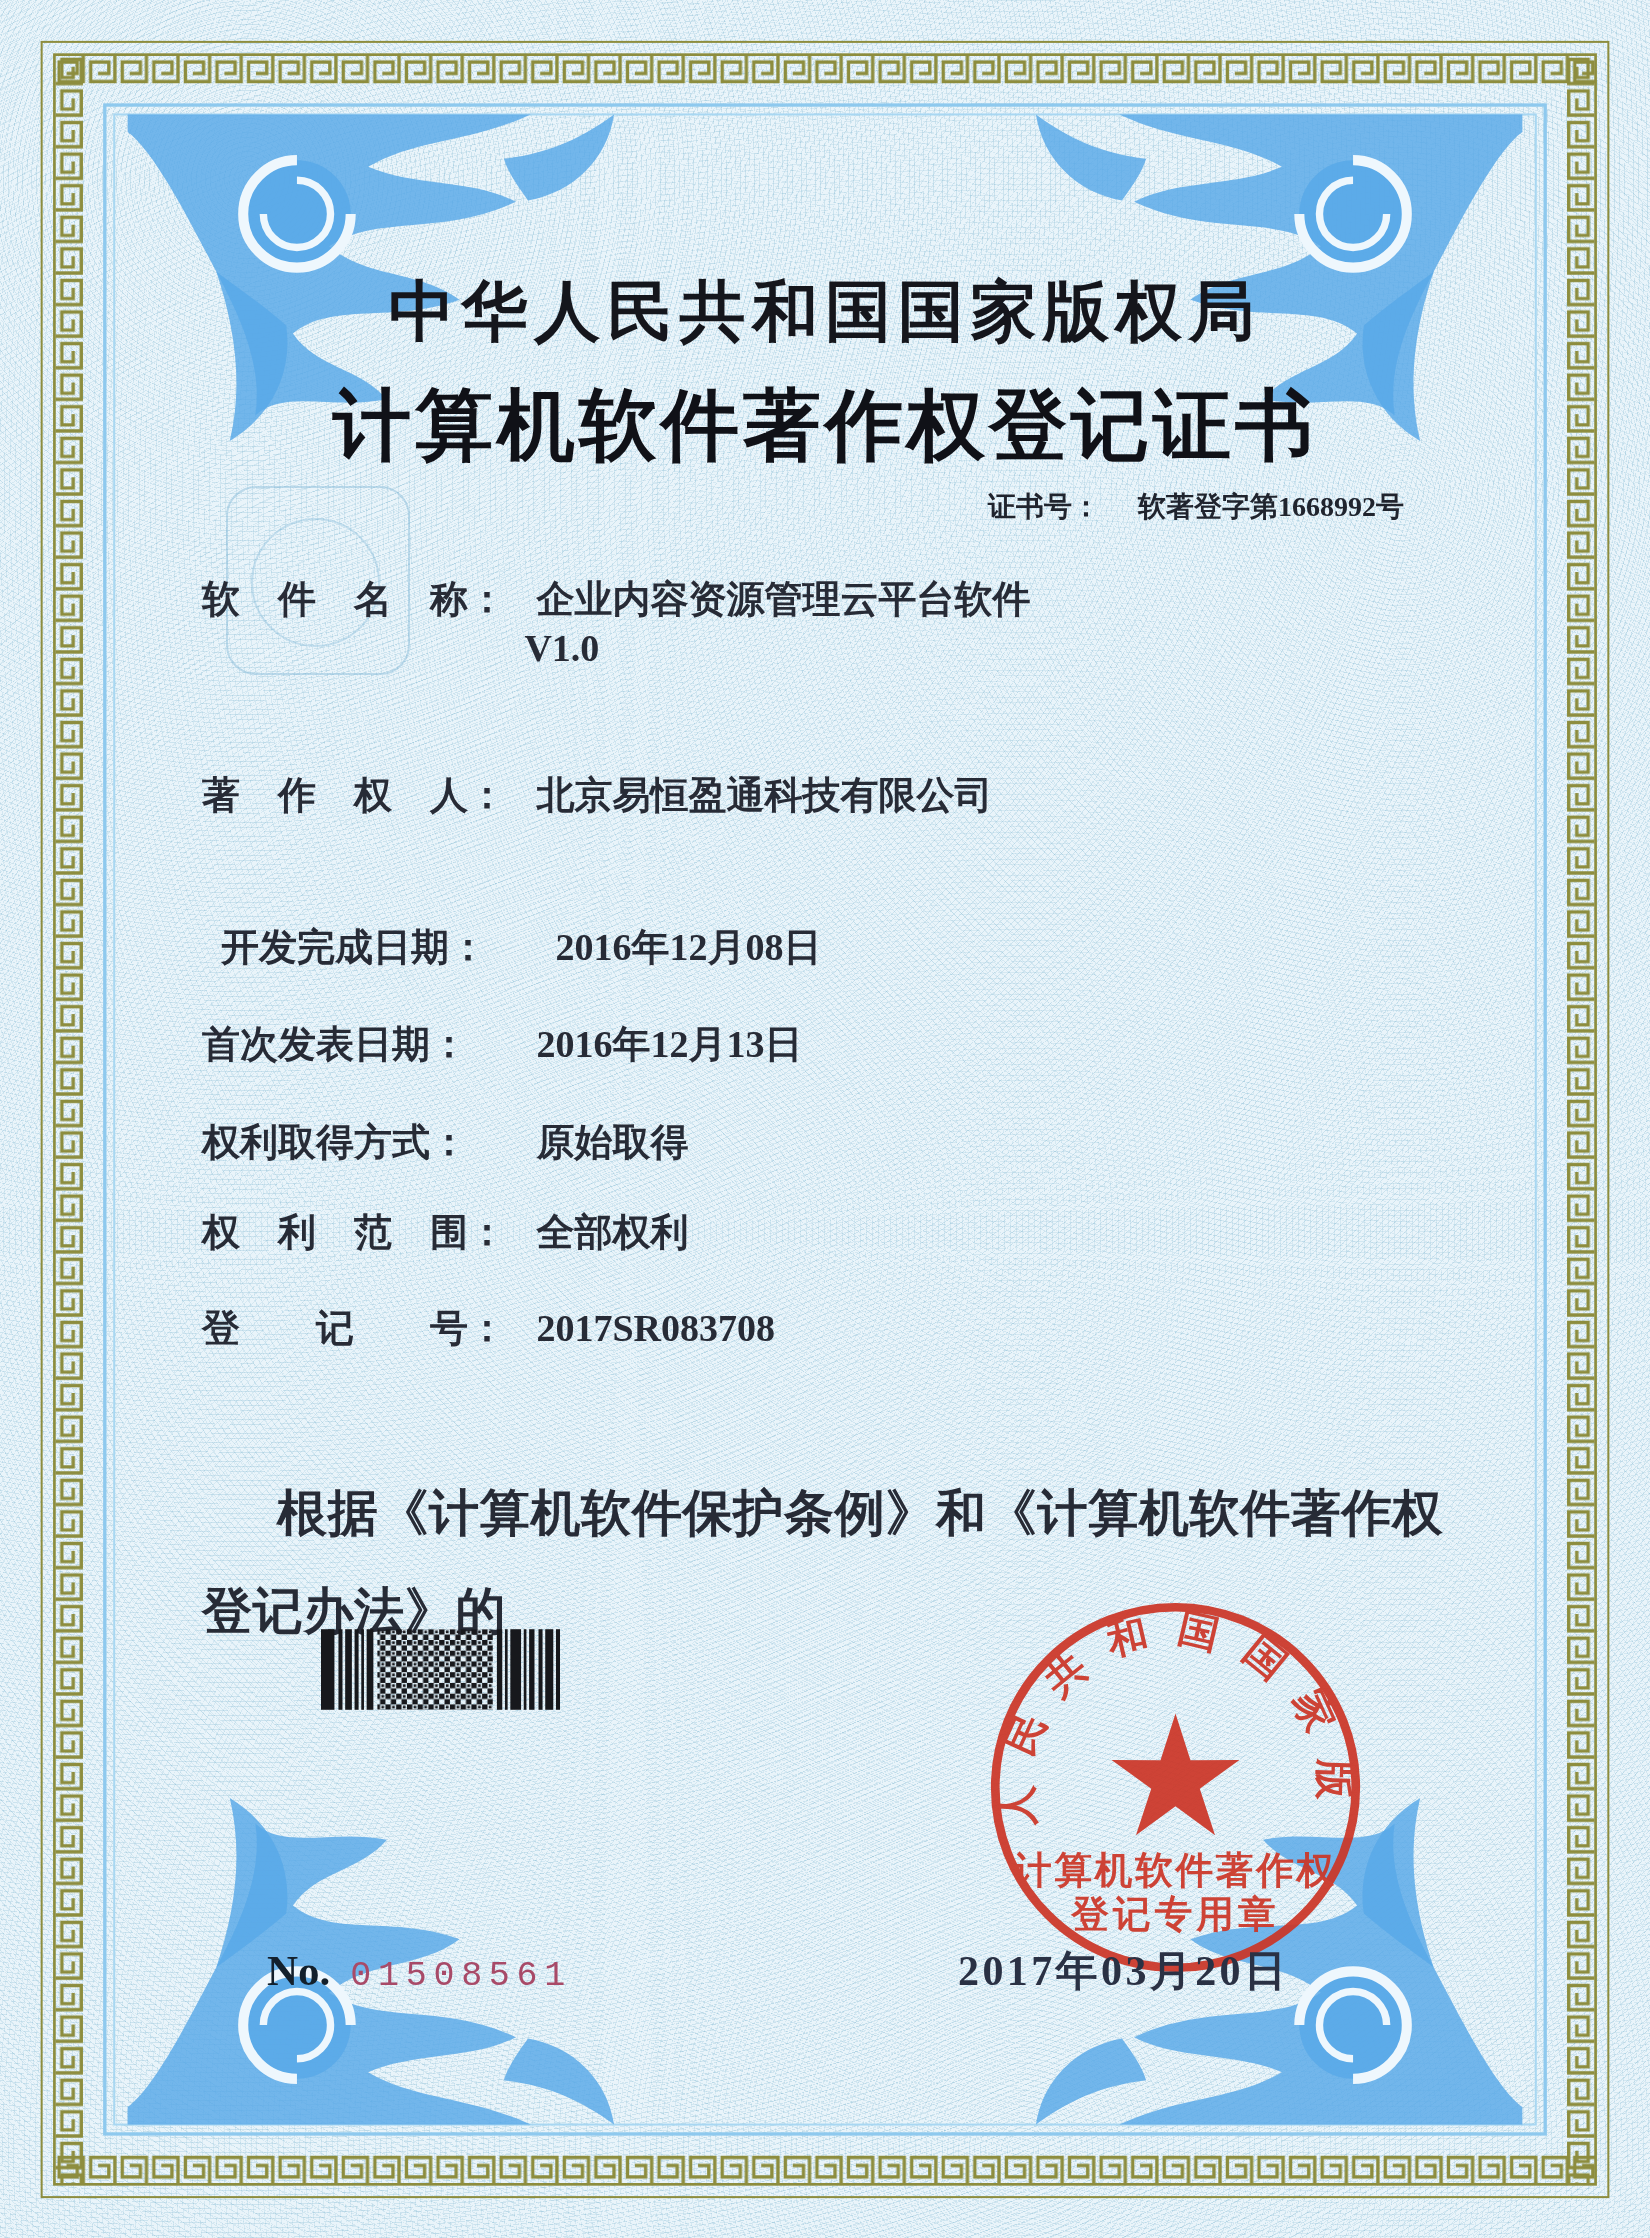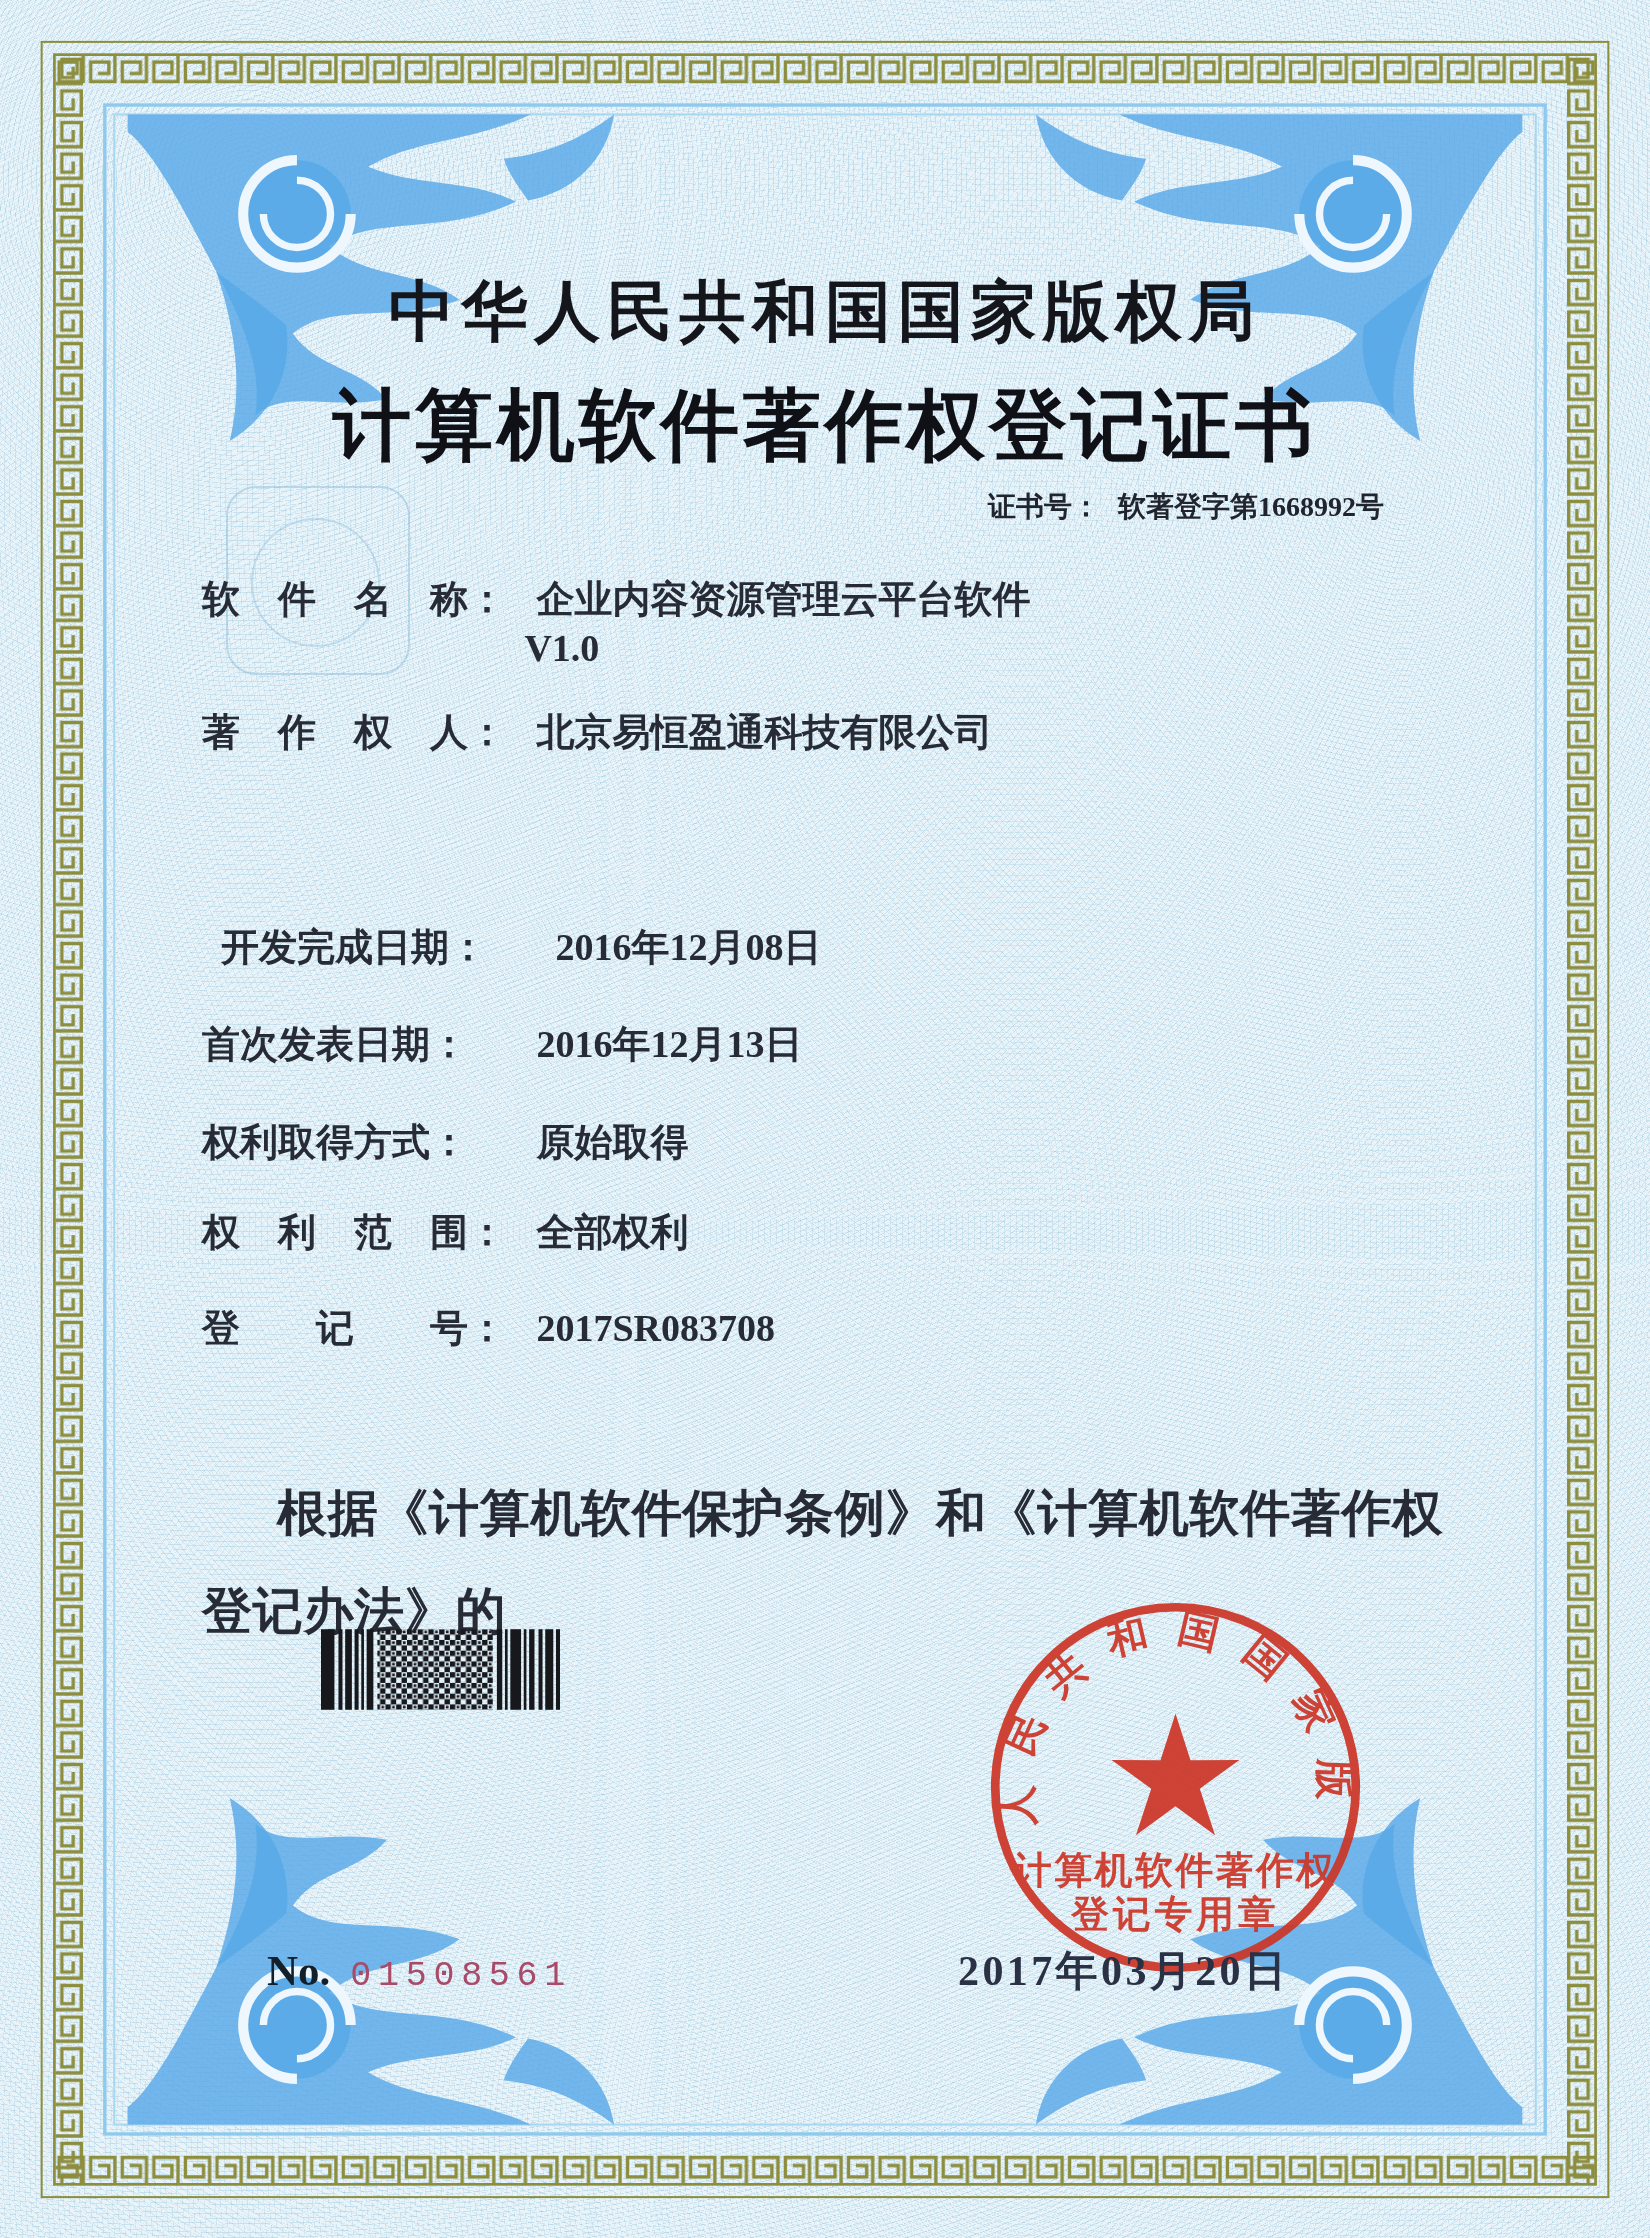--- a/index.html
+++ b/index.html
@@ -17,26 +17,26 @@
   .frame{position:absolute;left:0;top:0;}
   .emboss{position:absolute;left:226px;top:486px;width:180px;height:185px;
     border:2px solid rgba(130,185,215,.45);border-radius:30px;}
   .emboss::after{content:"";position:absolute;left:23px;top:30px;width:125px;height:125px;
     border:2px solid rgba(130,185,215,.38);border-radius:50%;}
   .authority{position:absolute;left:0;top:267px;width:1650px;margin:0;text-align:center;
     font-size:66px;font-weight:700;letter-spacing:6.7px;color:#15161c;}
   .cert-title{position:absolute;left:0;top:374px;width:1650px;margin:0;text-align:center;
     font-size:78px;font-weight:700;letter-spacing:4px;color:#101117;}
   .certno{position:absolute;left:988px;top:488px;font-size:28px;font-weight:600;color:#20242e;}
-  .certno .lbl{margin-right:18px;text-align:right;}
+  .certno .lbl{margin-right:38px;text-align:right;}
   .row{position:absolute;left:202px;display:flex;align-items:flex-start;
     font-size:38px;font-weight:600;color:#272b36;line-height:62px;white-space:nowrap;gap:21px;}
   .row .lbl{display:inline-block;min-width:304px;}
   .row .val{margin-left:9.4px;}
-  .r1{top:568px;} .r1b{top:617px;left:515px;} .r2{top:704px;font-family:Liberation Mono, monospace;}
+  .r1{top:568px;} .r1b{top:617px;left:515px;} .r2{top:764px;}
   .r3{top:916px;margin-left:19px;} .r4{top:1013px;} .r5{top:1111px;} .r6{top:1201px;} .r7{top:1297px;}
   .para{position:absolute;left:202px;top:1464px;width:1250px;font-size:50px;font-weight:600;
     color:#272b36;line-height:98px;letter-spacing:0.7px;}
   .para .l1{text-indent:75px;}
   .barcode{position:absolute;left:321px;top:1629px;}
   .seal{position:absolute;left:967px;top:1579px;opacity:.92;}
   .seal-date{position:absolute;left:958px;top:1943px;font-size:42px;font-weight:700;
     color:#2a3144;letter-spacing:3.4px;}
   .serial{position:absolute;left:267px;top:1946px;font-size:43px;color:#13202c;font-weight:600;}
   .serial .num{margin-left:20px;font-family:"Liberation Mono","DejaVu Sans Mono",monospace;

